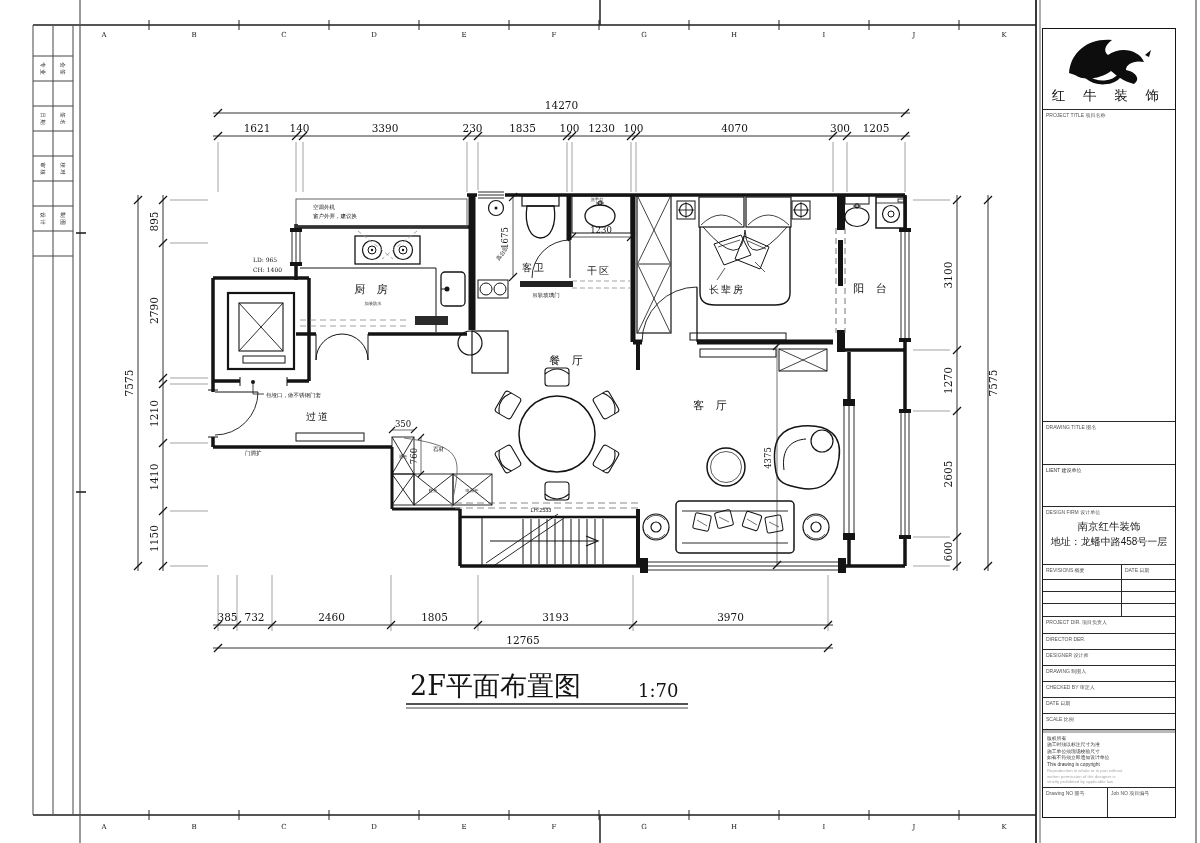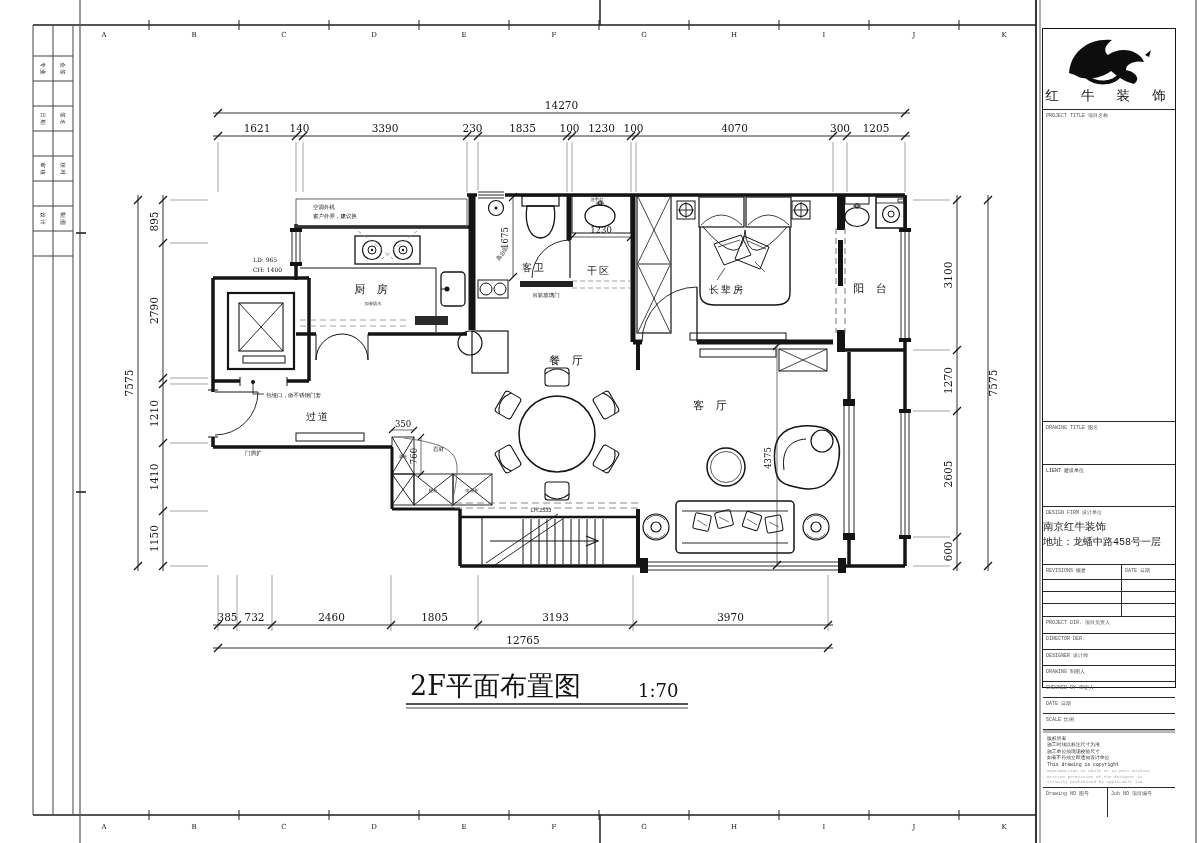--- a/index.html
+++ b/index.html
@@ -7,28 +7,28 @@
   #app{position:relative;width:1200px;height:843px;background:#fff;}
   svg{position:absolute;left:0;top:0;}
   svg text{fill:#141414;font-family:"DejaVu Serif","Liberation Serif",serif;}
   .room-label{font-size:11px;letter-spacing:4px;}
   .room-label-s{font-size:10px;letter-spacing:2px;}
   .note{font-size:5.5px;font-family:"Liberation Sans",sans-serif;fill:#222;}
   .note4{font-size:4.3px;font-family:"Liberation Sans",sans-serif;fill:#333;}
   .dim-s{font-size:8.5px;}
   .elev{font-size:6px;}
   
-  .tb{position:absolute;left:1042px;top:28px;width:134px;height:660px;border:1.5px solid #151515;
-      background:#fff;box-sizing:border-box;font-family:Liberation Mono, monospace;}
+  .tb{position:absolute;left:1042px;top:28px;width:134px;height:790px;border:1.5px solid #151515;
+      background:#fff;box-sizing:border-box;}
   .tb .row{position:absolute;left:0;right:0;border-top:1px solid #2a2a2a;}
   .tb .lab{position:absolute;left:3px;top:2px;font-size:5px;color:#555;white-space:nowrap;}
   .tb-brand{position:absolute;left:0;right:0;top:58px;text-align:center;font-size:13.5px;
             letter-spacing:7px;color:#111;}
   .tb-logo{position:absolute;left:14px;top:2px;width:104px;height:54px;}
-  .firm{position:absolute;left:0;right:0;text-align:left;color:#1a1a1a;}
+  .firm{position:absolute;left:0;right:0;text-align:center;color:#1a1a1a;}
   .cpy{font-size:4.8px;color:#333;line-height:6.4px;white-space:nowrap;}
   .cpyb{font-size:4.3px;color:#a8a8a8;line-height:5.6px;white-space:nowrap;}
   .vline{position:absolute;width:1px;background:#2a2a2a;}
 </style>
 </head>
 <body>
 
 <div id="app">
 
 <svg width="1200" height="843" viewBox="0 0 1200 843">

